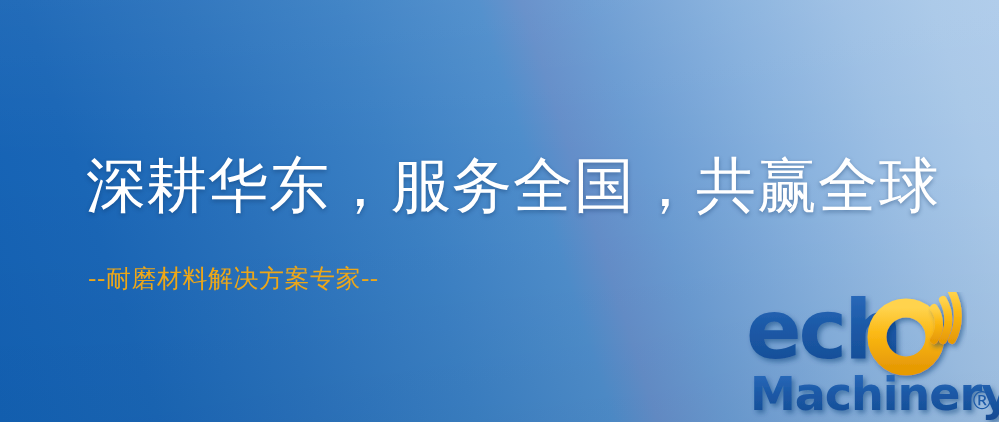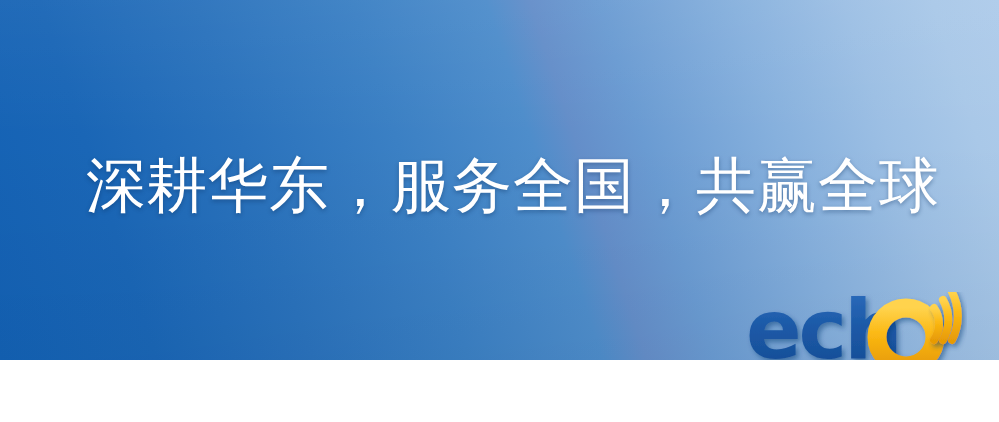--- a/index.html
+++ b/index.html
@@ -4,21 +4,21 @@
 <title>Banner</title>
 <style>
   html, body {
     margin: 0;
     padding: 0;
     background: #ffffff;
   }
   #banner {
     position: relative;
     width: 999px;
-    height: 360px;
+    height: 422px;
     overflow: hidden;
     font-family: "Liberation Sans", "DejaVu Sans", sans-serif;
     
     background:
       linear-gradient(72deg,
         #1361b4 0%,
         #1a66b6 14%,
         #2a72bc 28%,
         #3b80c4 42%,
         #4e8dcb 54%,
@@ -76,20 +76,21 @@
   }
   .logo svg { display: block; width: 100%; height: 100%; }
 </style>
 </head>
 <body>
 
 <div id="banner">
 
   <div class="headline">深耕华东，服务全国，共赢全球</div>
 
+  <div class="subtitle">--耐磨材料解决方案专家--</div>
 
   <div class="logo">
     <svg viewBox="0 0 255 135" xmlns="http://www.w3.org/2000/svg" aria-hidden="true">
       <defs>
         <linearGradient id="blueGrad" x1="0" y1="0" x2="0" y2="1">
           <stop offset="0%" stop-color="#2f6fc0"></stop>
           <stop offset="45%" stop-color="#1c5aa8"></stop>
           <stop offset="100%" stop-color="#154a92"></stop>
         </linearGradient>
         <linearGradient id="goldGrad" x1="0" y1="0" x2="0" y2="1">

